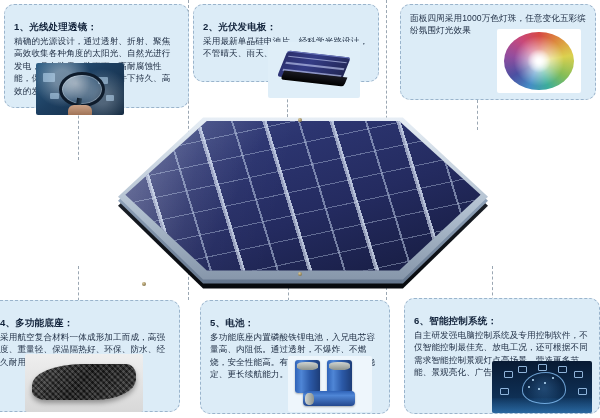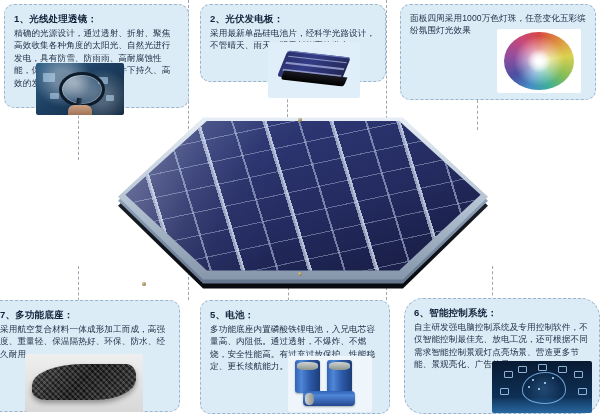--- a/index.html
+++ b/index.html
@@ -28,21 +28,21 @@
     border-radius:10px;
     padding:7px 9px 6px 9px;
     overflow:hidden;
   }
   .card-title{
     font-size:9.5px;
     font-weight:bold;
     color:#11223a;
     letter-spacing:0.2px;
     line-height:13px;
-    margin:0 0 2px 0;
+    margin:8px 0 2px 0;
     white-space:nowrap;
   }
   .card-body{
     font-size:8.6px;
     color:#1d2c42;
     line-height:12.4px;
     margin:0;
     letter-spacing:0.1px;
   }
   .card-img{
@@ -239,21 +239,21 @@
       <span class="sq" style="left:8%;top:20%;width:14%;height:16%"></span>
       <span class="sq" style="left:70%;top:26%;width:12%;height:14%"></span>
       <span class="sq" style="left:16%;top:58%;width:10%;height:12%"></span>
       <span class="sq" style="left:80%;top:62%;width:9%;height:11%"></span>
       <span class="lens"></span>
         <span class="handle"></span>
         <span class="hand"></span>
     </div>
   </div>
 
-  <div class="card" style="left:200px;top:4px;width:186px;height:78px;">
+  <div class="card" style="left:193px;top:4px;width:186px;height:78px;">
     <p class="card-title">2、光伏发电板：</p>
     <p class="card-body">采用最新单晶硅电池片，经科学光路设计，不管晴天、雨天、阴天都能高效发电。</p>
   </div>
   <div class="card-img" style="left:268px;top:42px;width:92px;height:56px;">
     <div class="thumb t-pvmod">
       <span class="top">
           <i style="top:18%"></i>
           <i style="top:44%"></i>
           <i style="top:70%"></i>
         </span>
@@ -264,42 +264,42 @@
   <div class="card" style="left:400px;top:4px;width:196px;height:96px;">
     <p class="card-body">面板四周采用1000万色灯珠，任意变化五彩缤纷氛围灯光效果</p>
   </div>
   <div class="card-img" style="left:497px;top:29px;width:84px;height:64px;">
     <div class="thumb t-wheel">
         <span class="w"></span>
       </div>
   </div>
 
   <div class="card" style="left:-10px;top:300px;width:190px;height:112px;">
-    <p class="card-title">7、多功能底座：</p>
+    <p class="card-title">4、多功能底座：</p>
     <p class="card-body">采用航空复合材料一体成形加工而成，高强度、重量轻、保温隔热好、环保、防水、经久耐用。</p>
   </div>
   <div class="card-img" style="left:25px;top:354px;width:118px;height:58px;">
     <div class="thumb t-carbon">
         <span class="part"></span>
       </div>
   </div>
 
   <div class="card" style="left:200px;top:300px;width:190px;height:114px;">
     <p class="card-title">5、电池：</p>
     <p class="card-body">多功能底座内置磷酸铁锂电池，入兄电芯容量高、内阻低。通过透射，不爆炸、不燃烧，安全性能高。有过充过放保护，性能稳定、更长续航能力。</p>
   </div>
   <div class="card-img" style="left:288px;top:356px;width:84px;height:56px;">
     <div class="thumb t-batt">
       <span class="cell" style="left:8%;top:8%;width:30%;height:58%"></span>
       <span class="cell" style="left:46%;top:8%;width:30%;height:58%"></span>
       <span class="lay" style="left:18%;top:62%;width:62%;height:28%"></span>
     </div>
   </div>
 
-  <div class="card" style="left:404px;top:298px;width:196px;height:116px;border-radius:19px;">
+  <div class="card" style="left:404px;top:298px;width:196px;height:116px;">
     <p class="card-title">6、智能控制系统：</p>
     <p class="card-body">自主研发强电脑控制系统及专用控制软件，不仅智能控制最佳充、放电工况，还可根据不同需求智能控制景观灯点亮场景、营造更多节能、景观亮化、广告效果。</p>
   </div>
   <div class="card-img" style="left:492px;top:361px;width:100px;height:52px;">
     <div class="thumb t-brain">
       <span class="sky"></span>
       <span class="br"></span>
       <span class="ic" style="left:12%;top:20%"></span>
       <span class="ic" style="left:26%;top:10%"></span>
       <span class="ic" style="left:46%;top:6%"></span>

